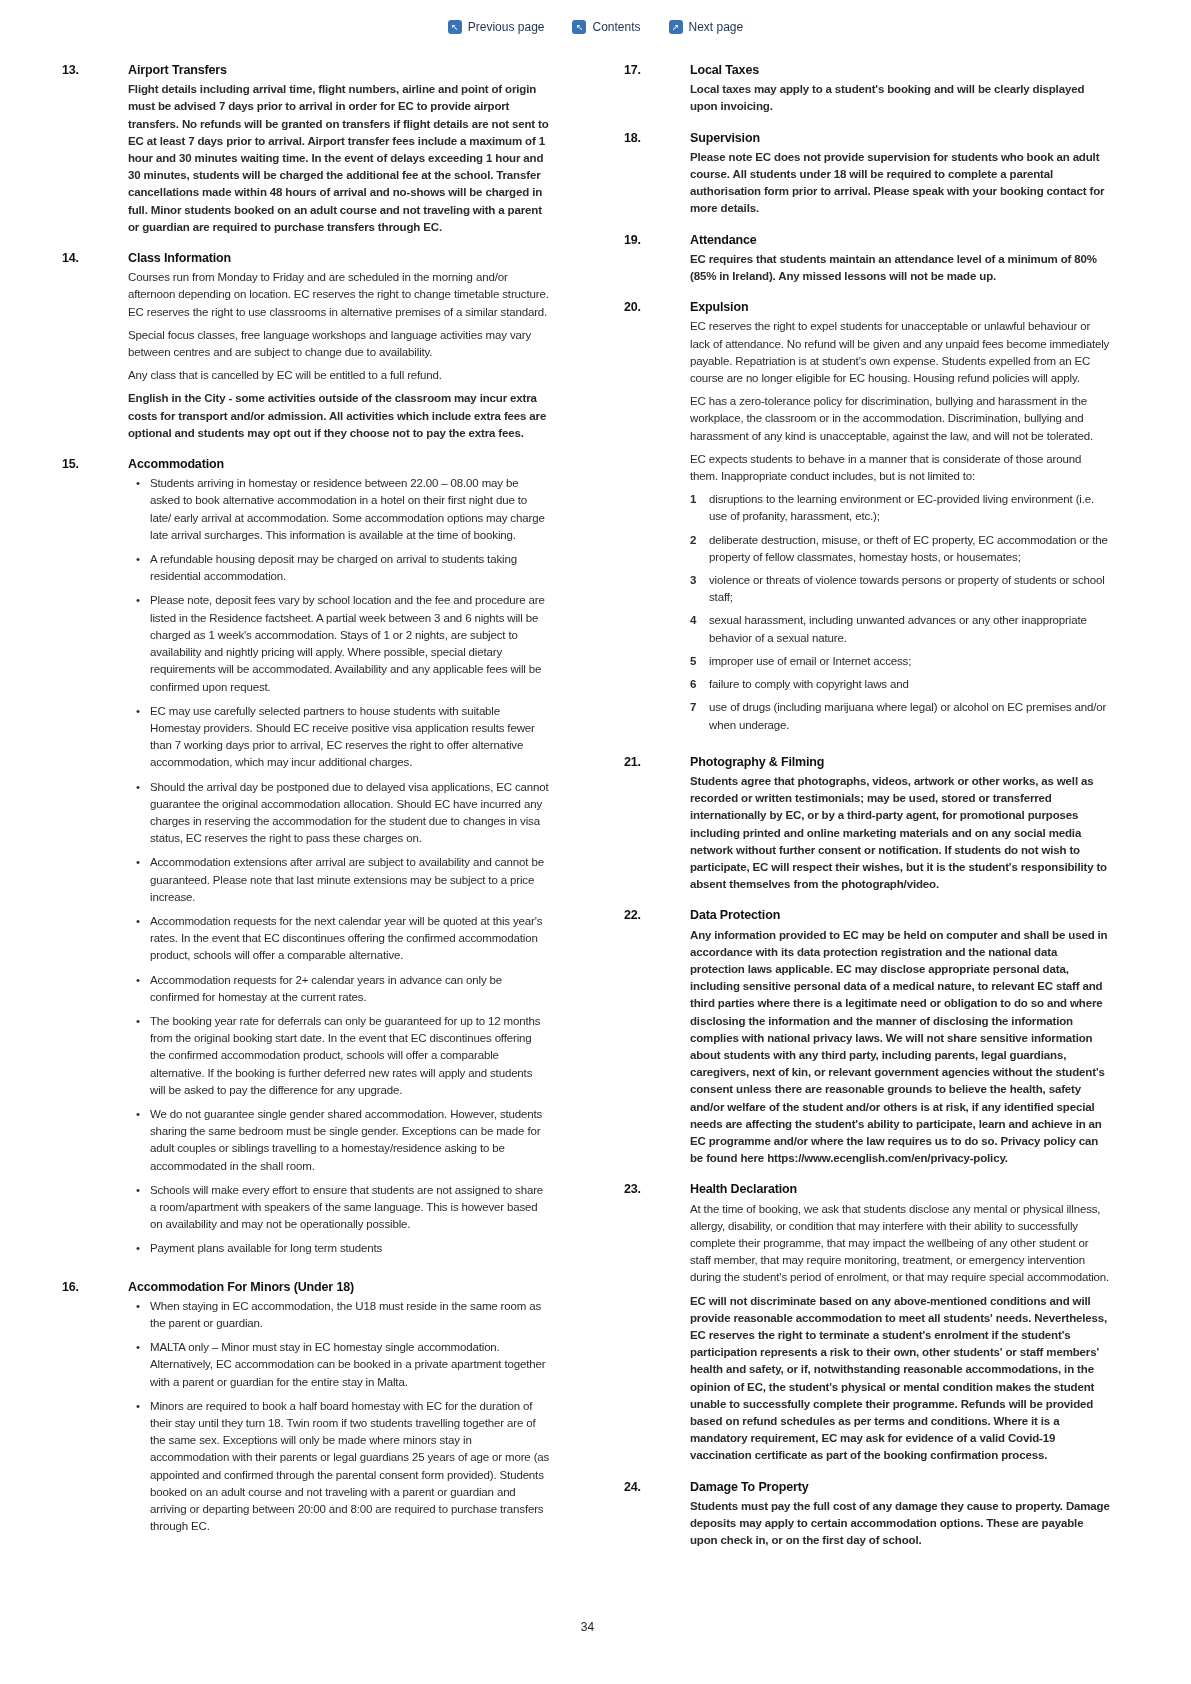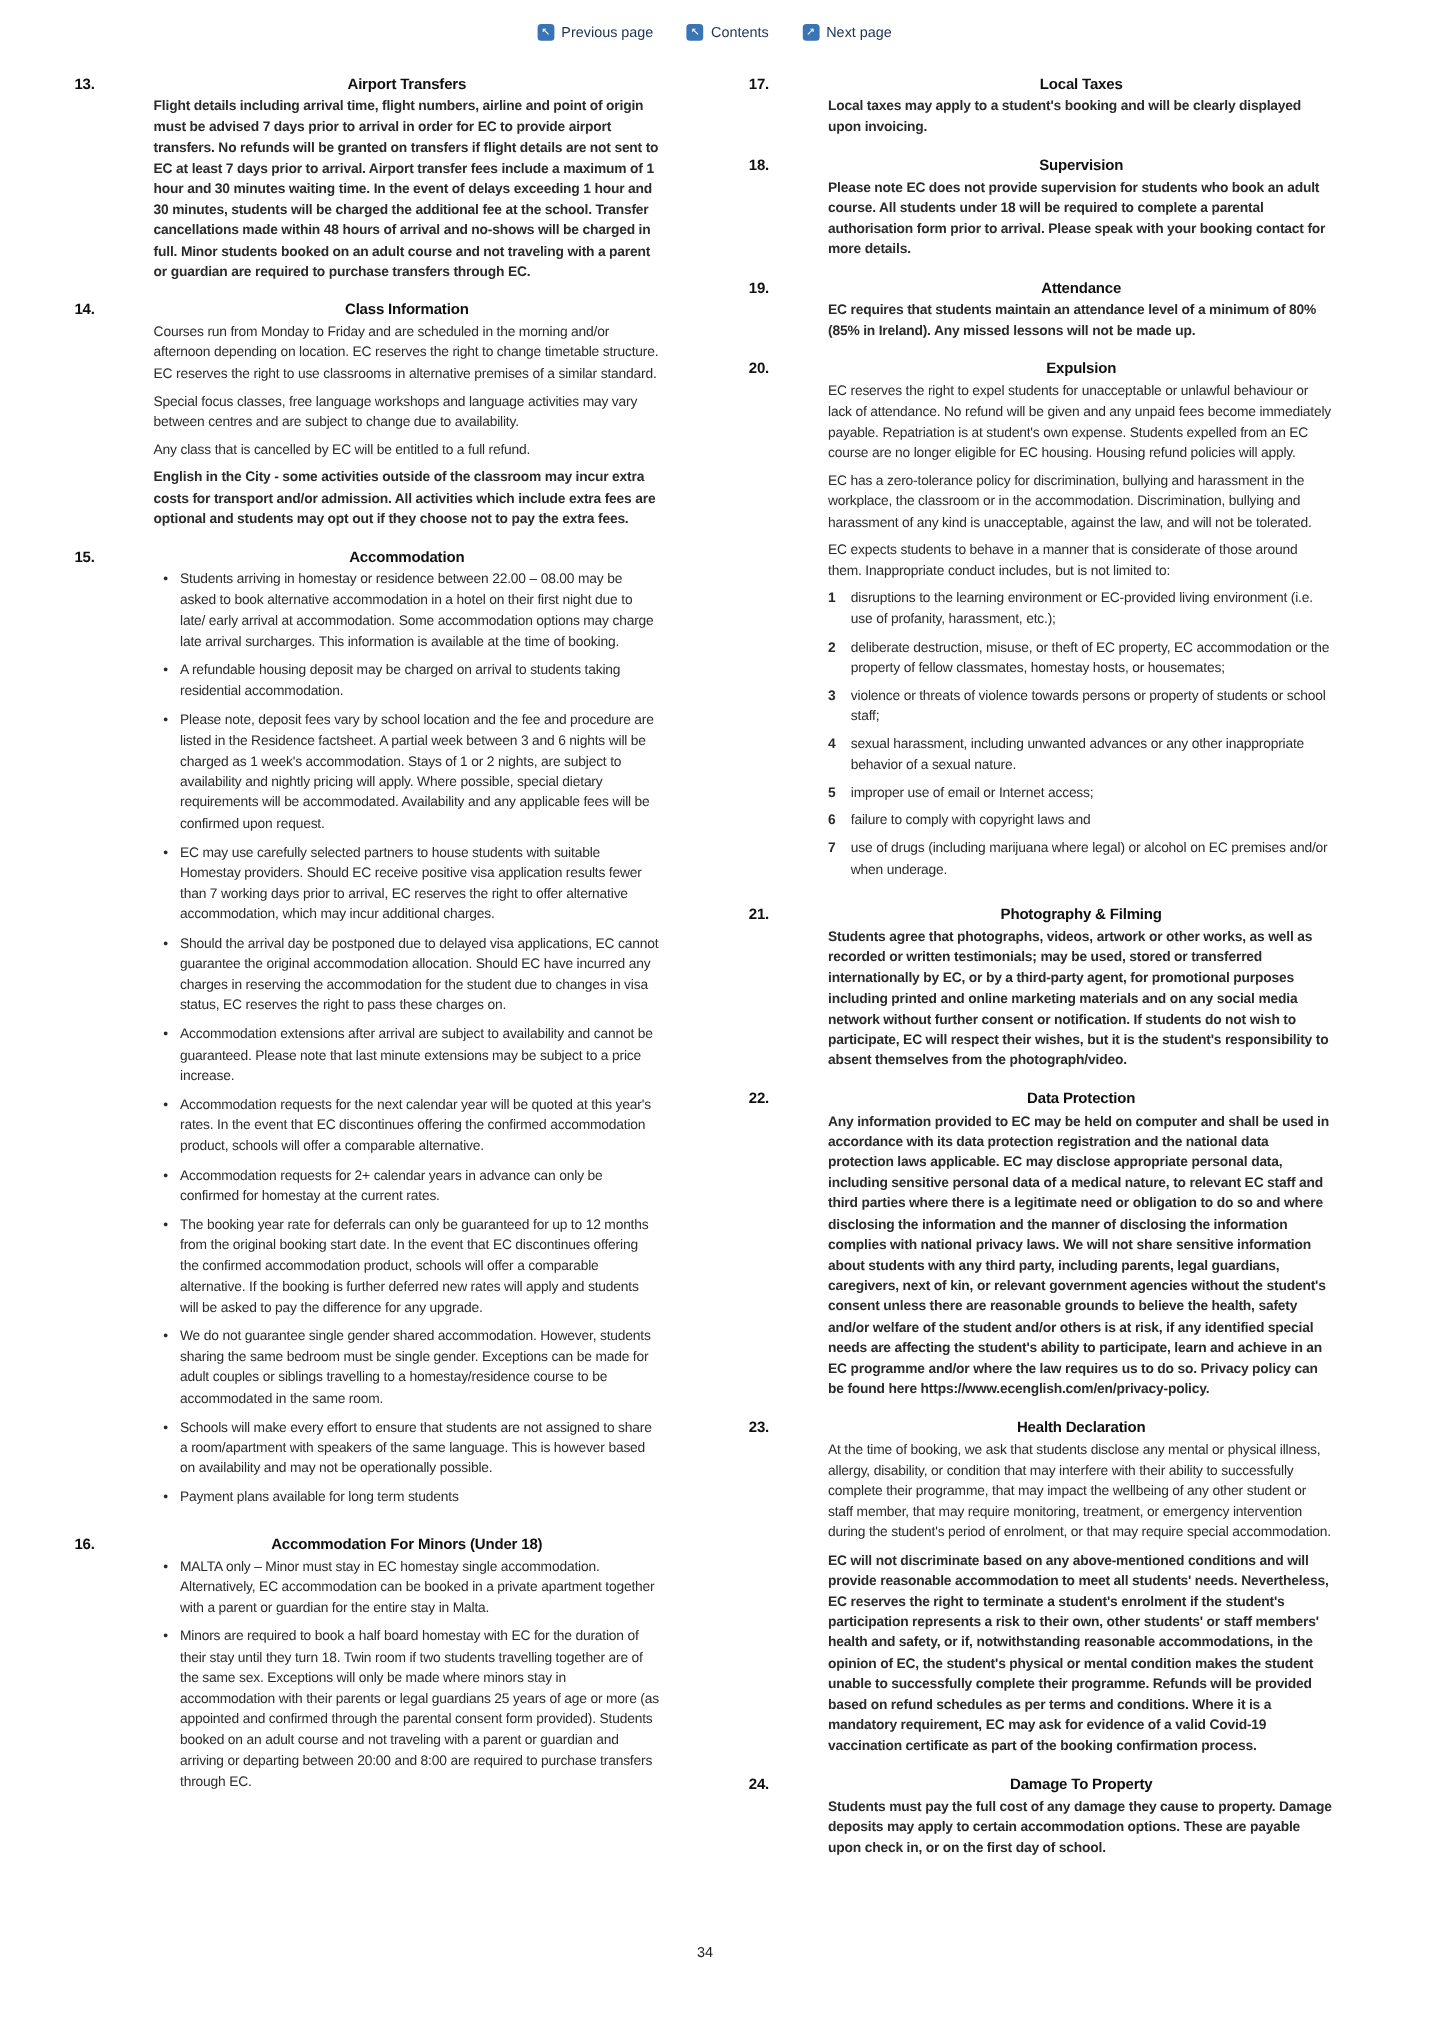--- a/index.html
+++ b/index.html
@@ -37,21 +37,21 @@
     display:grid;grid-template-columns:31px 1fr;
     margin-bottom:14px;
     gap:35px;
   }
   .sec-num{
     font-weight:bold;font-size:12.5px;color:var(--heading,#111111);
     line-height:17.2px;letter-spacing:-0.15px;
   }
   .sec-title{
     margin:0 0 2px 0;font-size:12.5px;font-weight:bold;
-    color:var(--heading,#111111);line-height:17.2px;letter-spacing:-0.15px;text-align:center;
+    color:var(--heading,#111111);line-height:17.2px;letter-spacing:-0.15px;
   }
   .para{
     margin:0 0 6px 0;font-size:11.5px;line-height:17.2px;letter-spacing:-0.15px;
   }
   .para:last-child{margin-bottom:0;font-weight:bold;}
   ul.bullets{list-style:none;margin:0 0 6px 0;padding:0;}
   ul.bullets li{
     position:relative;padding-left:22px;margin:0 0 7px 0;
     font-size:11.5px;line-height:17.2px;letter-spacing:-0.15px;
   }
@@ -116,31 +116,32 @@
             <ul class="bullets">
               <li>Students arriving in homestay or residence between 22.00 – 08.00 may be asked to book alternative accommodation in a hotel on their first night due to late/ early arrival at accommodation. Some accommodation options may charge late arrival surcharges. This information is available at the time of booking.</li>
               <li>A refundable housing deposit may be charged on arrival to students taking residential accommodation.</li>
               <li>Please note, deposit fees vary by school location and the fee and procedure are listed in the Residence factsheet. A partial week between 3 and 6 nights will be charged as 1 week's accommodation. Stays of 1 or 2 nights, are subject to availability and nightly pricing will apply. Where possible, special dietary requirements will be accommodated. Availability and any applicable fees will be confirmed upon request.</li>
               <li>EC may use carefully selected partners to house students with suitable Homestay providers. Should EC receive positive visa application results fewer than 7 working days prior to arrival, EC reserves the right to offer alternative accommodation, which may incur additional charges.</li>
               <li>Should the arrival day be postponed due to delayed visa applications, EC cannot guarantee the original accommodation allocation. Should EC have incurred any charges in reserving the accommodation for the student due to changes in visa status, EC reserves the right to pass these charges on.</li>
               <li>Accommodation extensions after arrival are subject to availability and cannot be guaranteed. Please note that last minute extensions may be subject to a price increase.</li>
               <li>Accommodation requests for the next calendar year will be quoted at this year's rates. In the event that EC discontinues offering the confirmed accommodation product, schools will offer a comparable alternative.</li>
               <li>Accommodation requests for 2+ calendar years in advance can only be confirmed for homestay at the current rates.</li>
               <li>The booking year rate for deferrals can only be guaranteed for up to 12 months from the original booking start date.  In the event that EC discontinues offering the confirmed accommodation product, schools will offer a comparable alternative. If the booking is further deferred new rates will apply and students will be asked to pay the difference for any upgrade.</li>
-              <li>We do not guarantee single gender shared accommodation. However, students sharing the same bedroom must be single gender. Exceptions can be made for adult couples or siblings travelling to a homestay/residence course to be accommodated in the same room.</li>
+              <li>We do not guarantee single gender shared accommodation. However, students sharing the same bedroom must be single gender. Exceptions can be made for adult couples or siblings travelling to a homestay/residence asking to be accommodated in the shall room.</li>
               <li>Schools will make every effort to ensure that students are not assigned to share a room/apartment with speakers of the same language. This is however based on availability and may not be operationally possible.</li>
               <li>Payment plans available for long term students</li>
             </ul>
           </div>
         </section>
         <section class="section">
           <div class="sec-num">16.</div>
           <div class="sec-content">
             <h2 class="sec-title">Accommodation For Minors (Under 18)</h2>
             <ul class="bullets">
+              <li>When staying in EC accommodation, the U18 must reside in the same room as the parent or guardian.</li>
               <li>MALTA only – Minor must stay in EC homestay single accommodation. Alternatively, EC accommodation can be booked in a private apartment together with a parent or guardian for the entire stay in Malta.</li>
               <li>Minors are required to book a half board homestay with EC for the duration of their stay until they turn 18. Twin room if two students travelling together are of the same sex. Exceptions will only be made where minors stay in accommodation with their parents or legal guardians 25 years of age or more (as appointed and confirmed through the parental consent form provided). Students booked on an adult course and not traveling with a parent or guardian and arriving or departing between 20:00 and 8:00 are required to purchase transfers through EC.</li>
             </ul>
           </div>
         </section>
       </div>
     <div class="col" id="col-right">
         <section class="section">
           <div class="sec-num">17.</div>
           <div class="sec-content">

